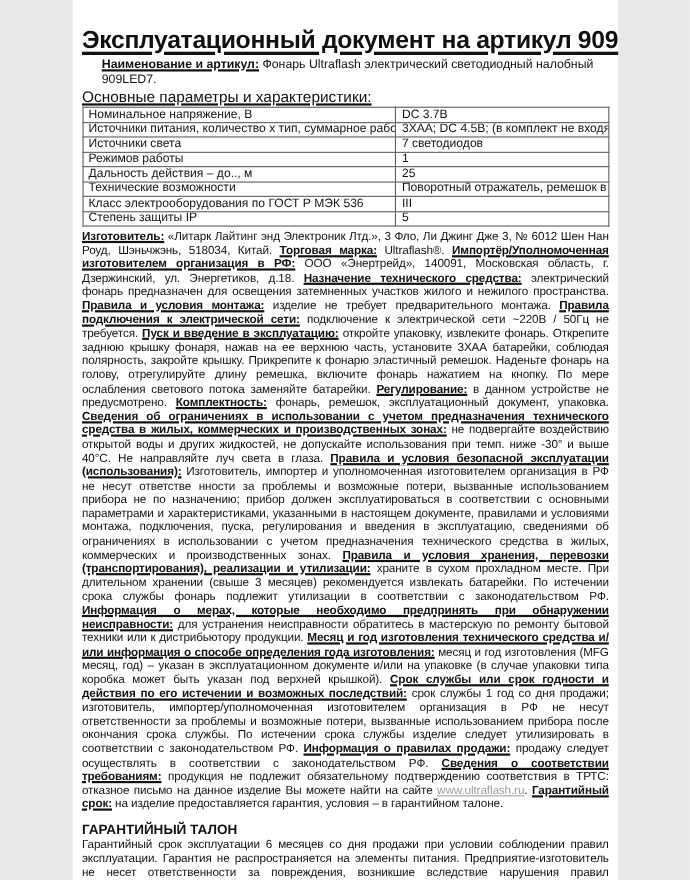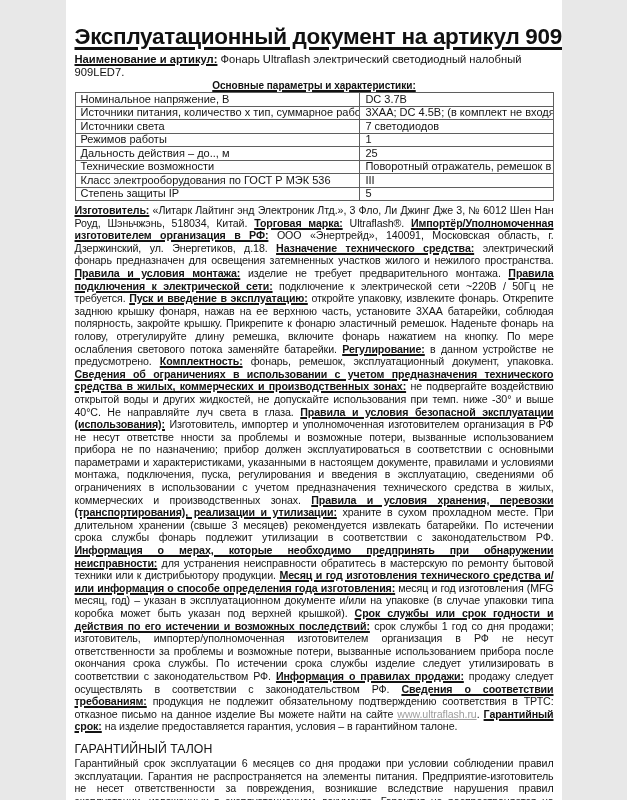--- a/index.html
+++ b/index.html
@@ -20,34 +20,33 @@
     margin: 0 0 3px 0;
     letter-spacing: -0.3px;
     text-decoration: underline;
     text-decoration-thickness: 2.5px;
     text-underline-offset: 3px;
     white-space: nowrap;
   }
   .intro-line {
     font-size: 11.2px;
     line-height: 13px;
-    margin: 2px 0 0 0;
+    margin: 2px 0 0 18px;
   }
   .intro-line .lbl, .body-text .lbl {
     font-weight: bold;
     text-decoration: underline;
     text-decoration-thickness: 1.5px;
   }
   .params-caption {
-    font-size: 10px;
-    font-weight: bold;
+    font-size: 14px;
+    font-weight: normal;
     text-decoration: underline;
     text-decoration-thickness: 1.5px;
     margin: 1px 0 1px 0;
-    text-align: center;
   }
   table.params {
     width: 100%;
     border-collapse: collapse;
     table-layout: fixed;
     margin: 1px 0 2px 0;
   }
   table.params td {
     border: 1px solid #5f5f5f;
     font-size: 11px;
@@ -67,21 +66,21 @@
     letter-spacing: -0.1px;
     color: #131313;
   }
   .site-link {
     color: #9e9e9e;
     text-decoration: underline;
     cursor: pointer;
   }
   .warranty-heading {
     font-size: 12.3px;
-    font-weight: normal;
+    font-weight: bold;
     margin: 9px 0 0 0;
   }
   .warranty-text {
     font-size: 10.65px;
     line-height: 12.6px;
     text-align: justify;
     letter-spacing: -0.1px;
     margin: 1px 0 0 0;
     color: #131313;
   }

